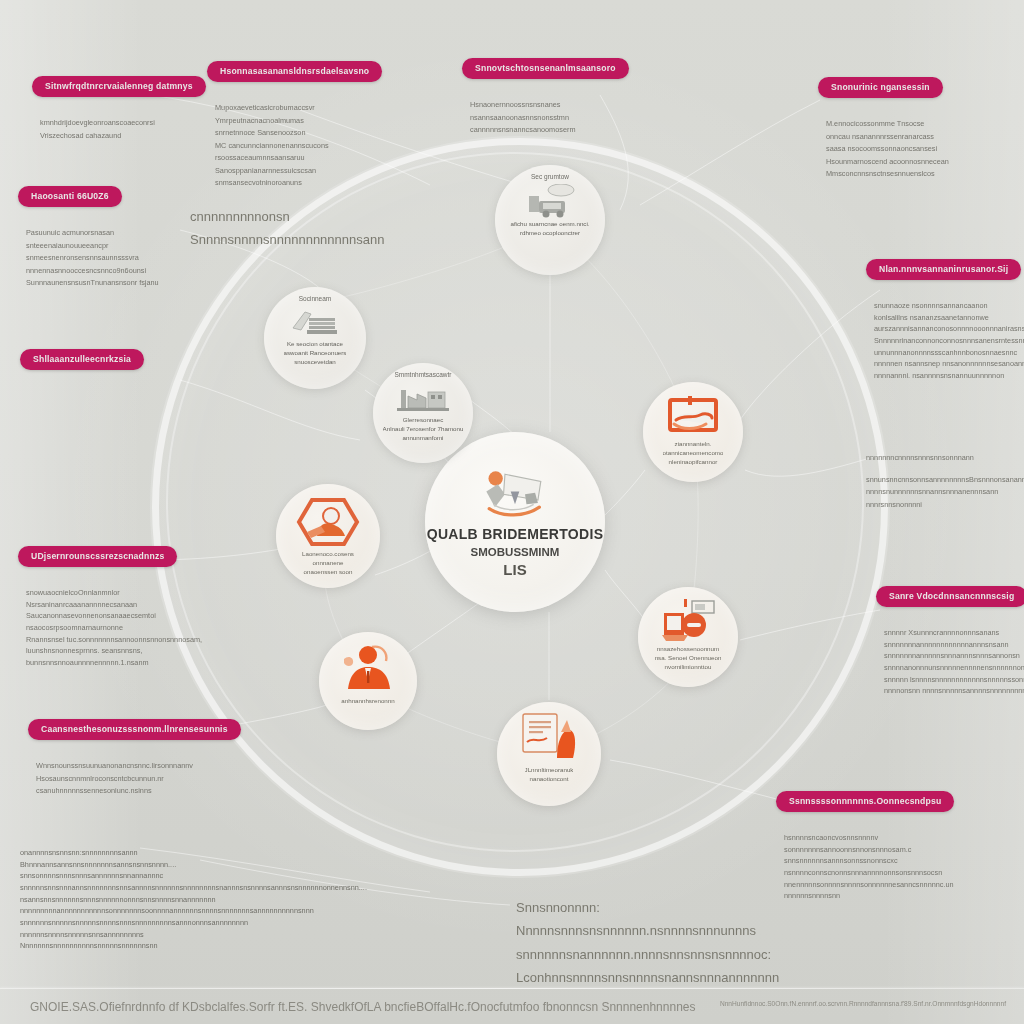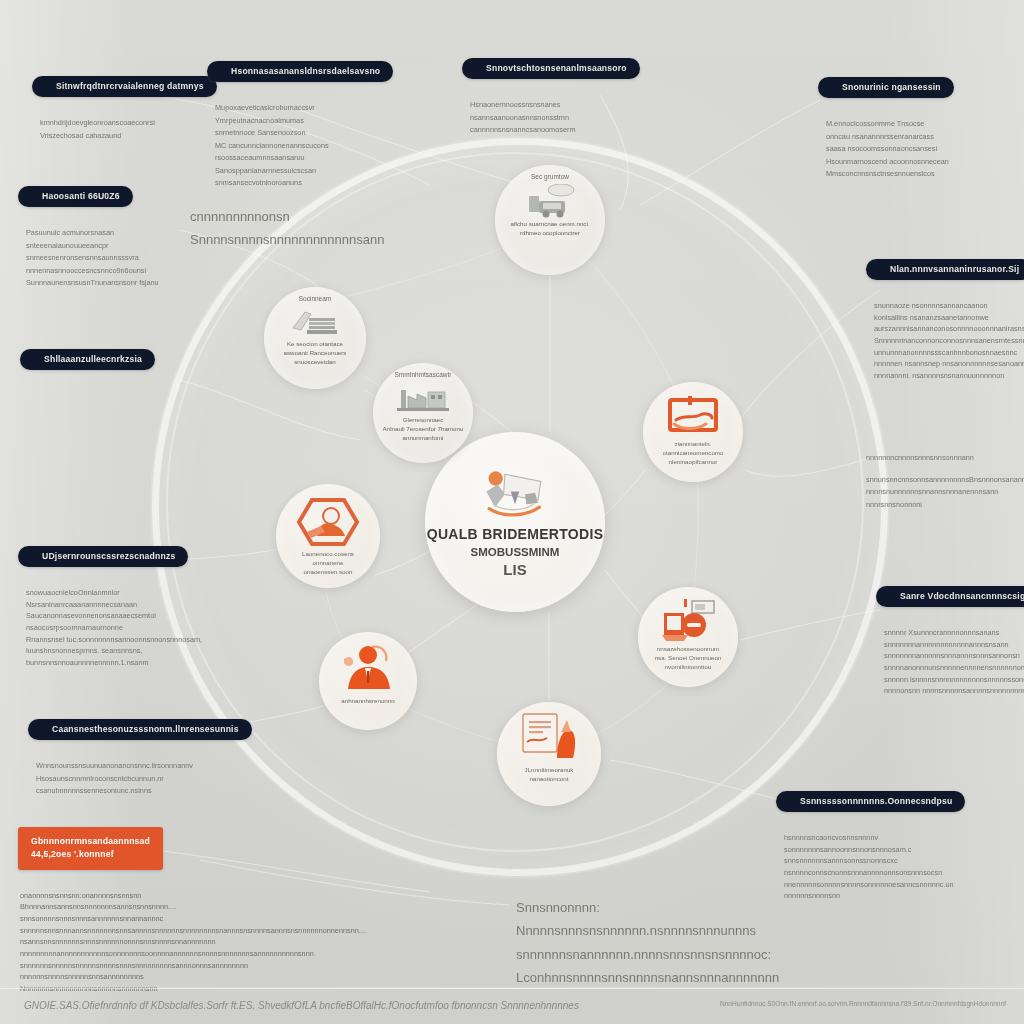--- a/index.html
+++ b/index.html
@@ -81,23 +81,23 @@
   .node .n-lines span{
     display:block;font-size:6.2px;color:#63625c;filter:blur(.55px);line-height:1.45;
     white-space:nowrap;overflow:hidden;text-overflow:clip;
   }
   .node.orange .n-lines span{color:#6a685f;}
 
   
   .callout{position:absolute;}
   .pill{
     display:inline-block;
-    background:#0f172a;color:#e8e8e6;
+    background:#be185d;color:#e8e8e6;
     border-radius:13px;
-    padding:5px 13px 6px 24px;
+    padding:5px 13px 6px 13px;
     font-size:8.6px;font-weight:bold;letter-spacing:.2px;
     filter:blur(.35px);
     box-shadow:0 1px 3px rgba(90,90,86,.3);
     white-space:nowrap;
   }
   .pill.accent{
     background:#e0562a;color:#fff;border-radius:3px;
     padding:8px 13px 9px 13px;white-space:normal;line-height:1.5;
   }
   .body-lines{margin-top:20px;padding-left:8px;}
@@ -118,22 +118,22 @@
   
   .footer-rule{
     position:absolute;left:0;right:0;top:988px;height:1px;
     background:linear-gradient(90deg,rgba(255,255,255,.5),rgba(255,255,255,.75),rgba(255,255,255,.45));
     box-shadow:0 -1px 2px rgba(255,255,255,.35);
   }
   .footer{
     position:absolute;top:1000px;left:0;right:0;height:24px;
   }
   .footer .f-left{
-    position:absolute;left:24px;top:0;font-size:10px;color:#8b8a82;
-    filter:blur(.5px);white-space:nowrap;font-style:italic;
+    position:absolute;left:30px;top:0;font-size:12px;color:#8b8a82;
+    filter:blur(.5px);white-space:nowrap;
   }
   .footer .f-right{
     position:absolute;right:18px;top:0;font-size:6.6px;color:#8d8c84;
     filter:blur(.55px);white-space:nowrap;
   }
 </style>
 </head>
 <body>
 
 <div id="stage">
@@ -440,26 +440,22 @@
       <span>hsnnnnsncaoncvosnnsnnnnv</span>
       <span>sonnnnnnnsannoonnsnnonsnnnosam.c</span>
       <span>snnsnnnnnnsannnsonnssnonnscxc</span>
       <span>nsnnnnconnscnonnsnnnannnnonnsonsnnnsocsn</span>
       <span>nnennnnnsonnnnsnnnnsonnnnnnesanncsnnnnnc.un</span>
       <span>nnnnnnsnnnnsnn</span>
     </div>
   </div>
 
   <div class="callout accentbox" style="left:18px;top:827px;width:128px;">
-    <div class="pill accent">
-      <span>Gbnnnonrmnsandaannnsad</span><br>
-      <span>44,5,2oes '.konnnef</span>
-    </div>
     <div class="body-lines tight" style="padding-left:2px;">
-      <span>onannnnsnsnnsnn:onannnnsnsnnsnn</span>
+      <span>onannnnsnsnnsnn:snnnnnnnnsannn</span>
       <span>Bhnnnannsannsnnsnnnnnnnsannsnsnnsnnnn....</span>
       <span>snnsonnnnsnnnsnnnsannnnnnsnnannannnc</span>
       <span>snnnnnsnnsnnnannsnnnnnnnsnnsannnnsnnnnnnsnnnnnnnnsnannnsnsnnnnsannnsnsnnnnnnonnennsnn....</span>
       <span>nsannsnnsnnnnnnsnnnsnnnnnnonnnsnnsnnnnsnnannnnnnn</span>
       <span>nnnnnnnnnannnnnnnnnnnsonnnnnnnsoonnnnannnnnnsnnnnsnnnnnnnsannnnnnnnnnsnnn</span>
       <span>snnnnnnsnnnnnsnnnnnsnnnnsnnnsnnnnnnnnnsannnonnnsannnnnnnn</span>
       <span>nnnnnnsnnnnsnnnnnsnnsannnnnnnns</span>
       <span>Nnnnnnnsnnnnnnnnnnsnnnnnsnnnnnnsnn</span>
     </div>
   </div>

